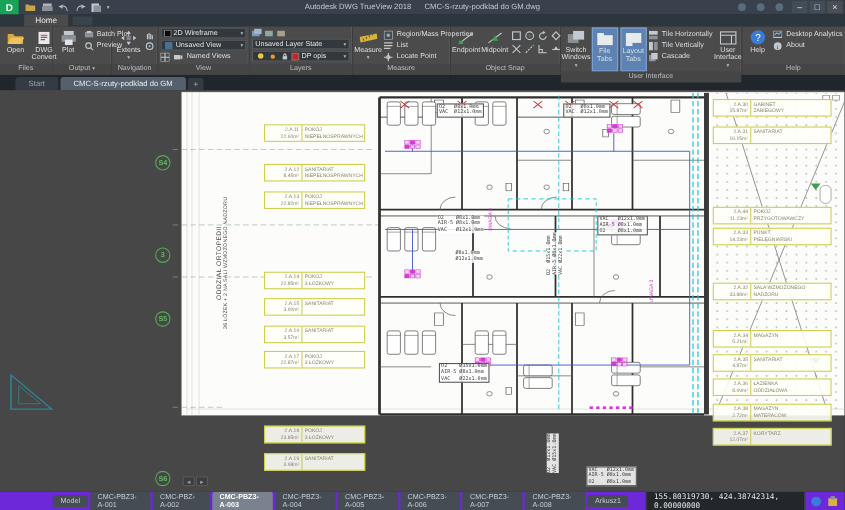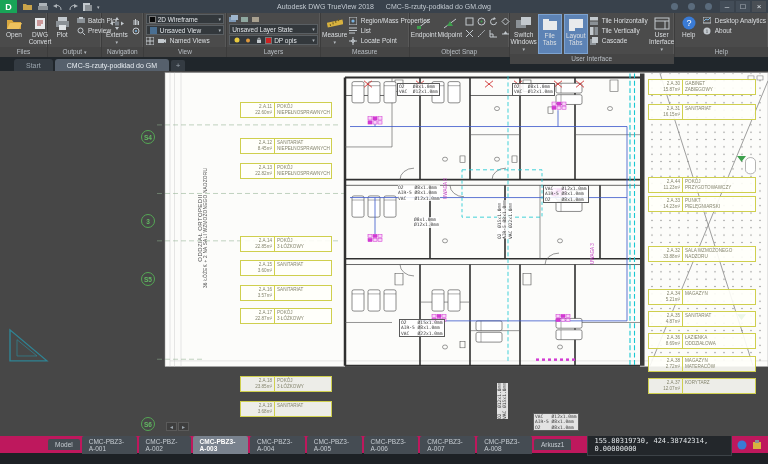--- a/index.html
+++ b/index.html
@@ -85,21 +85,21 @@
   .side-title { position:absolute; transform:rotate(-90deg); transform-origin:0 0; width:182px;
     text-align:center; color:#4c4c4c; }
   .side-title .l1 { font-size:6px; letter-spacing:.4px; }
   .side-title .l2 { font-size:4.8px; letter-spacing:.2px; }
 
   .cscroll { position:absolute; left:166px; top:351px; display:flex; gap:1px; }
   .cscroll .sb { width:11px; height:9px; background:#3d3d3d; border:1px solid #5a5a5a; color:#9aa3ab;
     font-size:6px; display:flex; align-items:center; justify-content:center; }
 
   
-  .statusbar { height:17px; background:#be185d; display:flex; align-items:center; padding-left:48px;gap:16px; }
+  .statusbar { height:17px; background:#6d28d9; display:flex; align-items:center; padding-left:48px;gap:16px; }
   .ltabs { display:flex; gap:2px; align-items:center; }
   .ltab { background:#454c53; color:#c6ccd2; font-size:6.5px; padding:2px 7px; border-radius:2px 2px 0 0; }
   .ltab.active { background:#79828e; color:#ffffff; font-weight:bold; }
   .coords-wrap { margin-left:auto; display:flex; align-items:center; gap:5px; padding-right:6px; }
   .coords { font-family:"DejaVu Sans Mono", monospace; font-size:7px; color:#e3e7ea; background:#23272b;
     padding:2px 6px; border:1px solid #3c4247; }
   .sb-icon { width:11px; height:11px; display:flex; align-items:center; justify-content:center; }
 </style>
 </head>
 <body>
@@ -149,20 +149,24 @@
       <span class="ic-dot"></span>
       <span class="ic-dot"></span>
     </div>
     <div class="winbtns">
       <div class="winbtn">–</div>
       <div class="winbtn">□</div>
       <div class="winbtn close">×</div>
     </div>
   </div>
 
+  <div class="tabrow">
+    <div class="rtab">Home</div>
+    <div class="rtab-extra"></div>
+  </div>
 
   <div class="ribbon">
 
     <div class="panel" style="width:48px">
       <div class="pbody">
         <div class="bigbtn">
           <span class="bicon">
               <svg width="16" height="13">
                 <path d="M1 12 V3 h5 l1.5 2 H15 v7 z" fill="#d8a73f"></path>
                 <path d="M1 12 l3-6 h12 l-3 6 z" fill="#eec25e"></path>

